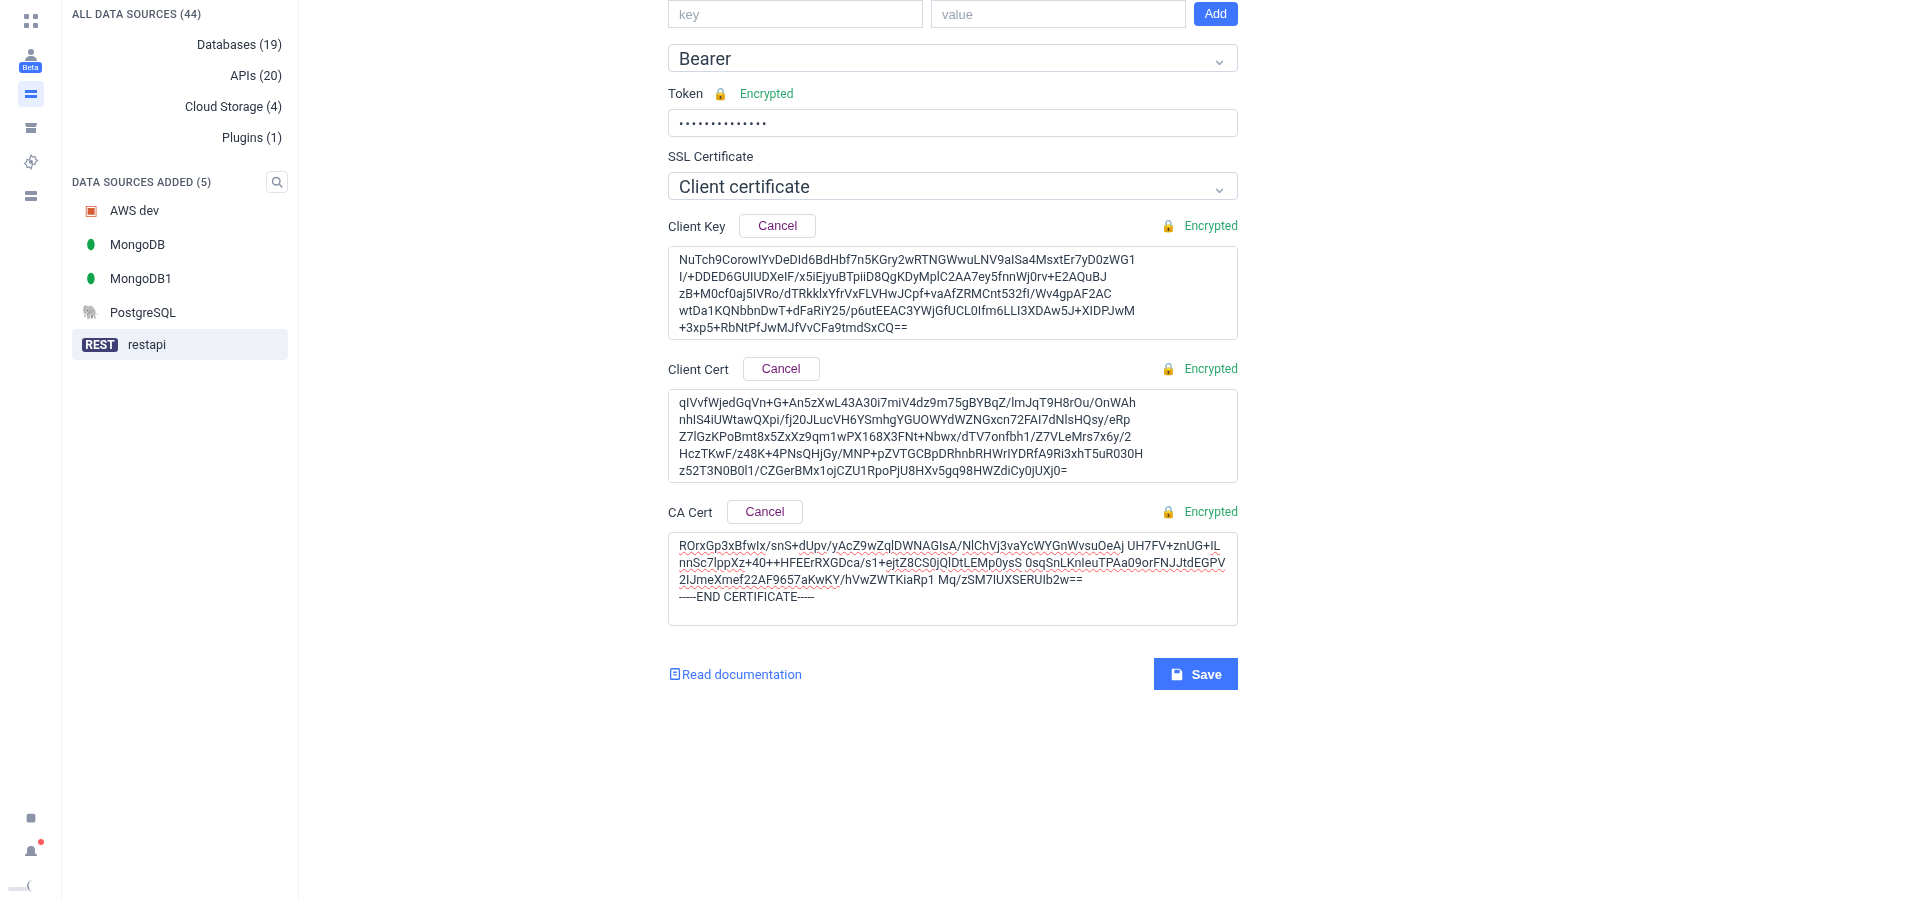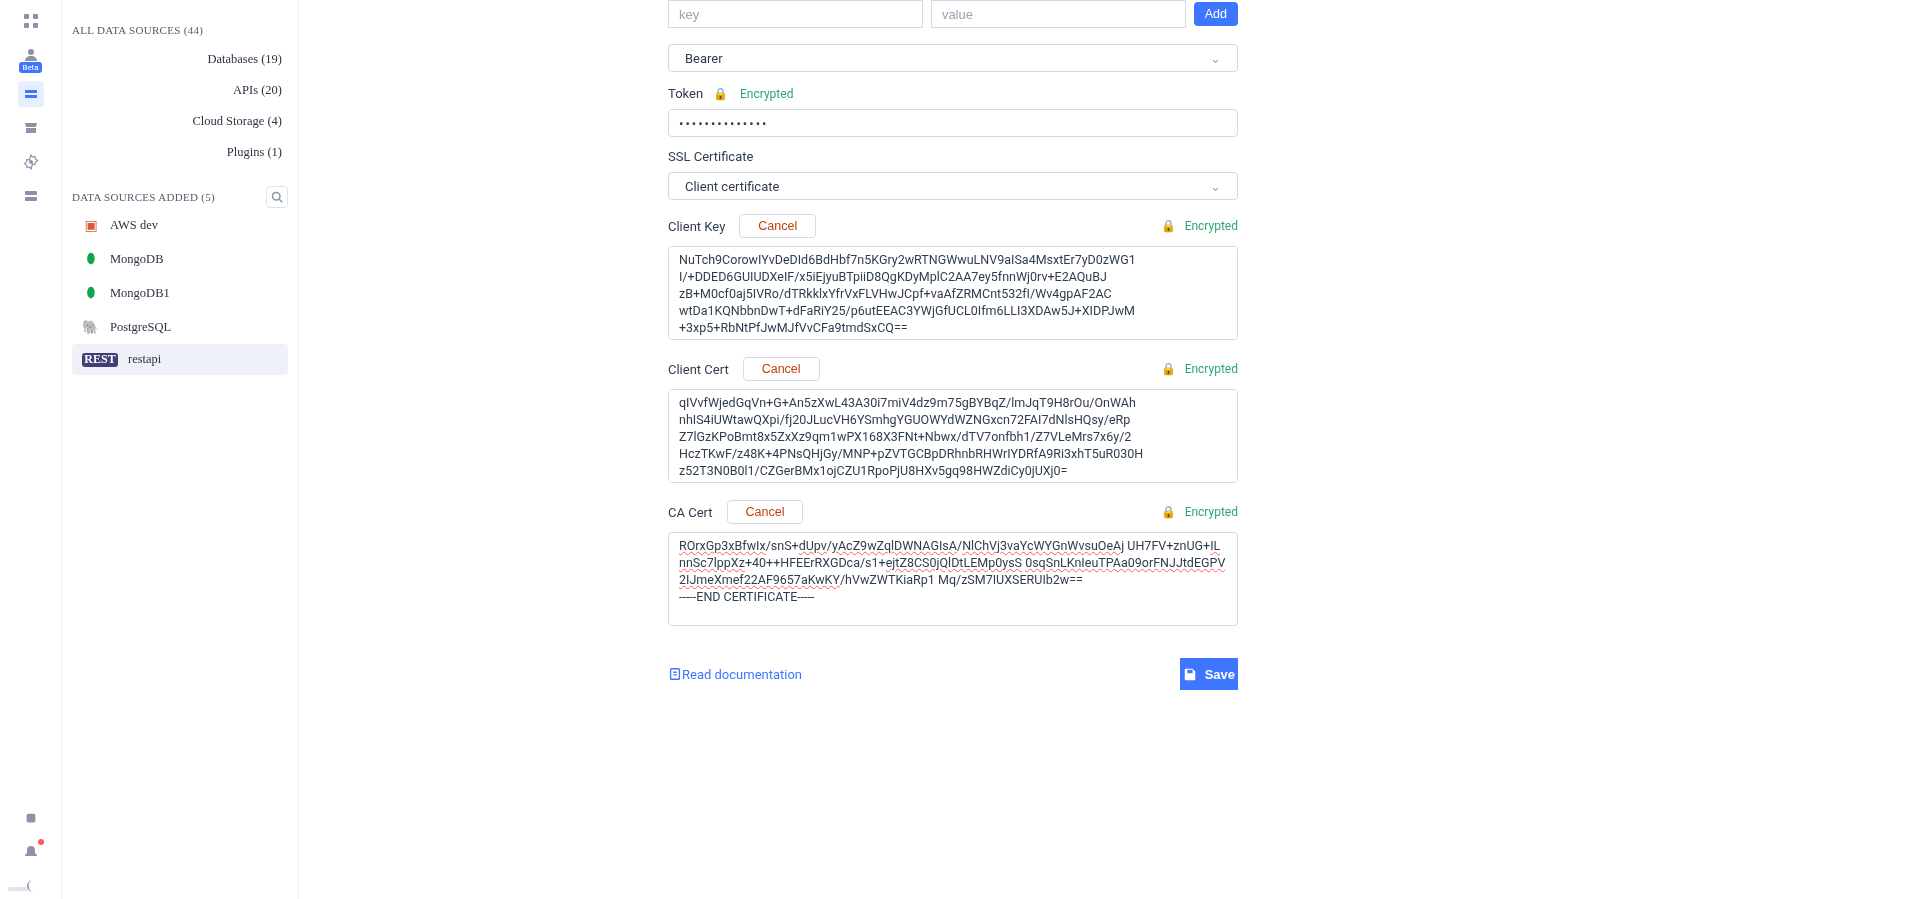--- a/index.html
+++ b/index.html
@@ -5,52 +5,52 @@
 *{box-sizing:border-box;margin:0;padding:0;}
 body{font-family:-apple-system,BlinkMacSystemFont,"Segoe UI",Roboto,sans-serif;font-size:13px;color:#303d4d;background:#fff;overflow:hidden;}
 .app{display:flex;height:899px;width:1909px;}
 .iconbar{width:62px;background:#fff;border-right:1px solid #eef1f5;display:flex;flex-direction:column;align-items:center;padding-top:8px;gap:8px;}
 .iconbar .ico{width:26px;height:26px;display:flex;align-items:center;justify-content:center;border-radius:4px;color:#8a94a6;cursor:pointer;}
 .iconbar .ico.active{background:#e6eeff;color:#3f76ff;}
 .iconbar .spacer{flex:1;}
 .badge-beta{font-size:8px;background:#3f76ff;color:#fff;padding:1px 3px;border-radius:3px;margin-top:-6px;}
 .notif-dot{position:relative;}
 .notif-dot::after{content:"";position:absolute;top:0;right:0;width:6px;height:6px;border-radius:50%;background:#ff5a5f;}
-.sidebar{width:237px;border-right:1px solid #eef1f5;padding:20px 10px;position:relative;font-family:Liberation Serif, serif;}
+.sidebar{width:237px;border-right:1px solid #eef1f5;padding:4px 10px;position:relative;}
 .side-head{font-size:11px;letter-spacing:.3px;color:#525c6b;font-weight:500;padding:4px 0 8px;}
 .side-item{padding:8px 6px 8px 10px;font-size:12.5px;color:#2b3443;border-radius:4px;cursor:pointer;text-align:right;}
 .side-head2{display:flex;align-items:center;justify-content:space-between;margin-top:18px;}
 .side-head2 .t{font-size:11px;letter-spacing:.3px;color:#525c6b;font-weight:500;}
 .searchbtn{width:22px;height:22px;border:1px solid #dfe3ea;border-radius:4px;display:flex;align-items:center;justify-content:center;color:#8a94a6;cursor:pointer;}
 .ds-item{display:flex;align-items:center;gap:10px;padding:8px 10px;border-radius:4px;font-size:12.5px;color:#2b3443;cursor:pointer;}
 .ds-item.sel{background:#eef2f8;}
 .ds-ico{width:18px;height:18px;display:flex;align-items:center;justify-content:center;font-size:14px;}
 .main{flex:1;position:relative;overflow:hidden;}
 .form{position:absolute;left:369px;top:0;width:570px;}
 .row{display:flex;gap:8px;align-items:center;margin-bottom:16px;}
 .inp{flex:1;height:28px;border:1px solid #d6dbe3;border-radius:0;padding:0 10px;font-size:13px;color:#303d4d;outline:none;}
 .inp::placeholder{color:#9aa3b2;}
 .btn-add{background:#3f76ff;color:#fff;border:none;border-radius:4px;height:24px;padding:0 11px;font-size:12.5px;font-weight:500;cursor:pointer;}
 .lbl{font-size:13px;color:#303d4d;margin:12px 0 8px;display:block;}
-.select{height:28px;border:1px solid #d2d8e1;border-radius:4px;padding:0 16px;display:flex;align-items:center;justify-content:space-between;font-size:13px;color:#303d4d;cursor:pointer;background:#fff;}
+.select{height:28px;border:1px solid #d2d8e1;border-radius:4px;padding:0 10px;display:flex;align-items:center;justify-content:space-between;font-size:18px;color:#303d4d;cursor:pointer;background:#fff;}
 .chev{color:#9aa3b2;}
 .lbl-row{display:flex;align-items:center;gap:10px;margin:14px 0 8px;}
 .enc{color:#2ca86e;font-size:12px;margin-left:2px;}
 .lockico{color:#e8b84e;font-size:12px;}
 .pass{height:28px;border:1px solid #d6dbe3;border-radius:4px;padding:0 10px;display:flex;align-items:center;font-size:13px;letter-spacing:2px;color:#303d4d;}
 .ta{width:100%;border:1px solid #d6dbe3;border-radius:4px;padding:5px 10px;font-size:12.5px;color:#303d4d;font-family:inherit;line-height:1.35;resize:none;outline:none;}
 .ta::-webkit-scrollbar{width:6px;}
 .ta::-webkit-scrollbar-thumb{background:#c6cdd8;border-radius:3px;}
 .cert-head{display:flex;align-items:center;justify-content:space-between;margin:14px 0 8px;}
 .cert-head .lft{display:flex;align-items:center;gap:14px;}
 .cert-head .rgt{display:flex;align-items:center;gap:6px;}
-.btn-cancel{background:#fff;border:1px solid #d6dbe3;border-radius:4px;height:24px;padding:0 18px;font-size:12.5px;font-weight:500;color:#c2410c;cursor:pointer;}
+.btn-cancel{background:#fff;border:1px solid #d6dbe3;border-radius:4px;height:24px;padding:0 18px;font-size:12.5px;font-weight:500;color:#701a75;cursor:pointer;}
 .footer{display:flex;align-items:center;justify-content:space-between;margin-top:32px;}
 .doclink{color:#3f76ff;font-size:13px;display:flex;align-items:center;gap:0;cursor:pointer;}
-.btn-save{background:#3f76ff;color:#fff;border:none;border-radius:0;height:32px;padding:0 3px;font-size:13px;font-weight:600;display:flex;align-items:center;gap:8px;cursor:pointer;}
+.btn-save{background:#3f76ff;color:#fff;border:none;border-radius:0;height:32px;padding:0 16px;font-size:13px;font-weight:600;display:flex;align-items:center;gap:8px;cursor:pointer;}
 .spellerr{text-decoration:underline wavy #ff5a5f;text-decoration-thickness:1px;}
 .caline{white-space:normal;word-break:break-all;}
 .underscore{position:absolute;bottom:8px;left:8px;width:20px;height:4px;background:#e0e4ea;border-radius:2px;}
 </style>
 </head>
 <body>
 
 <div class="app">
 
   <div class="iconbar">

